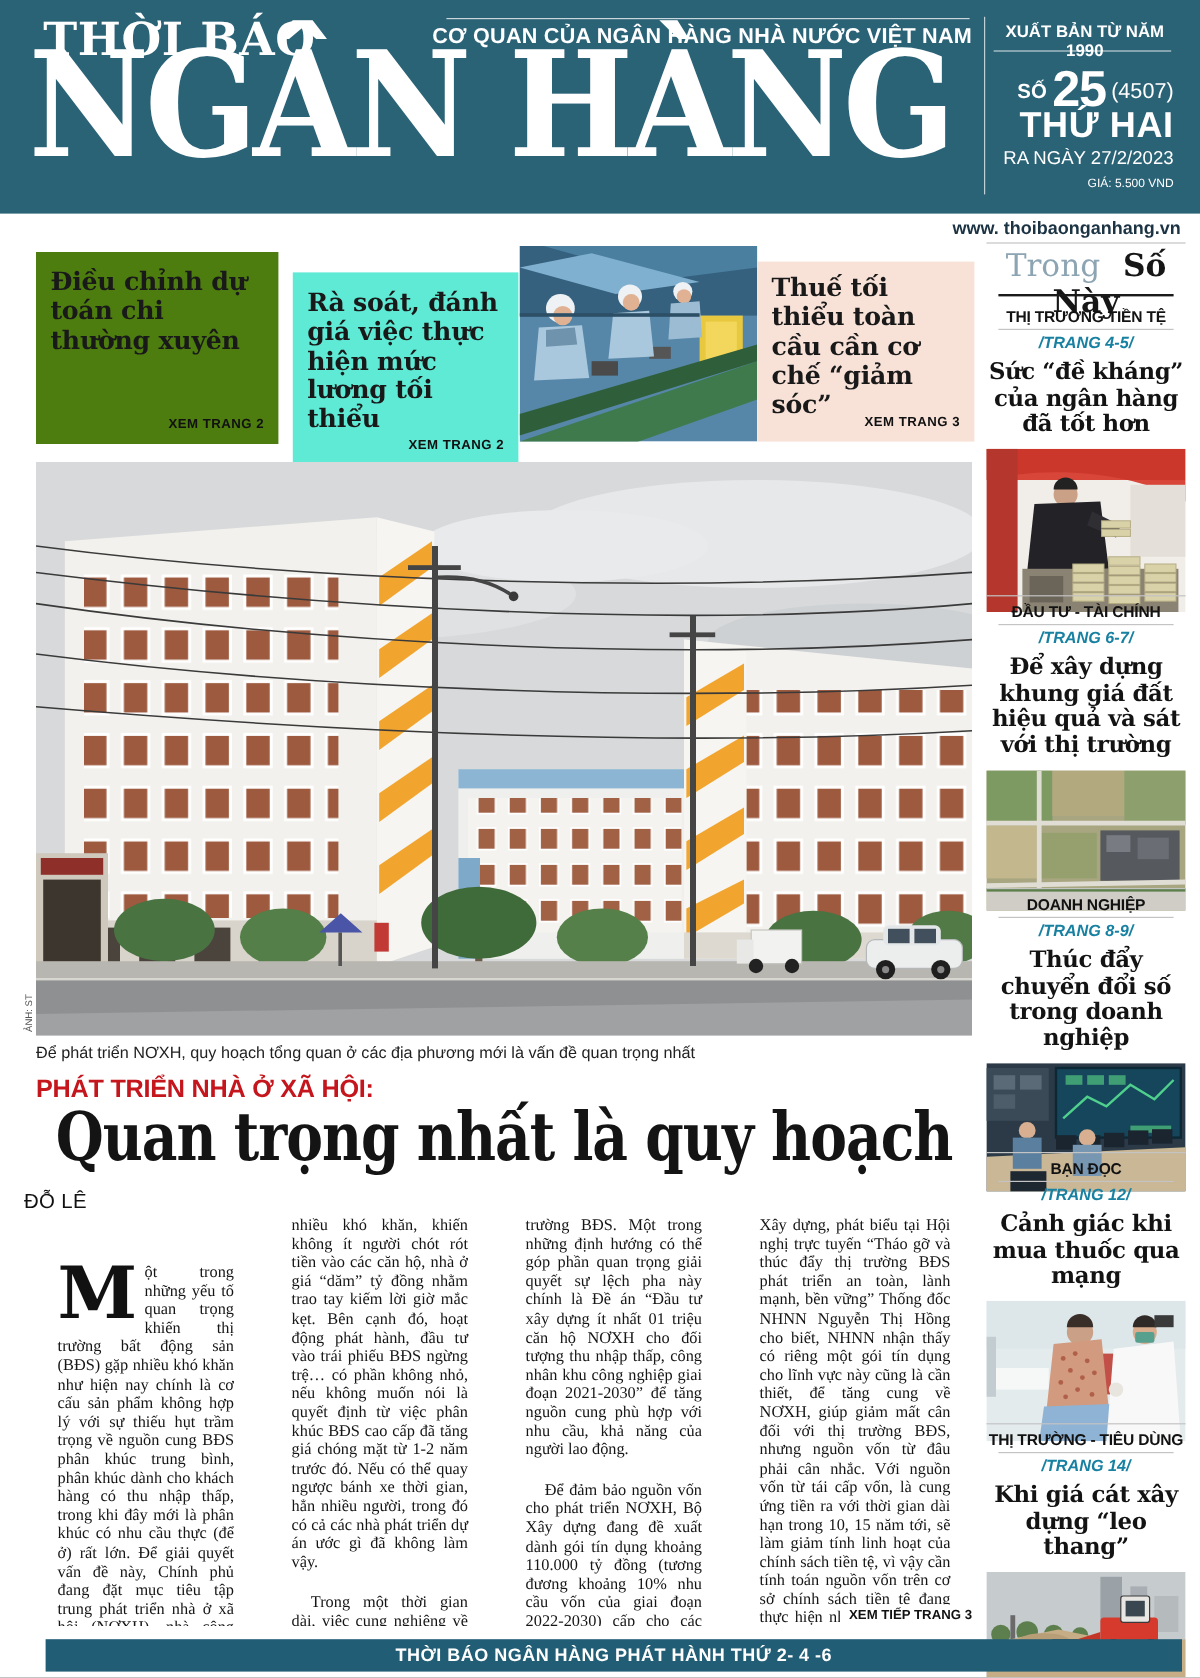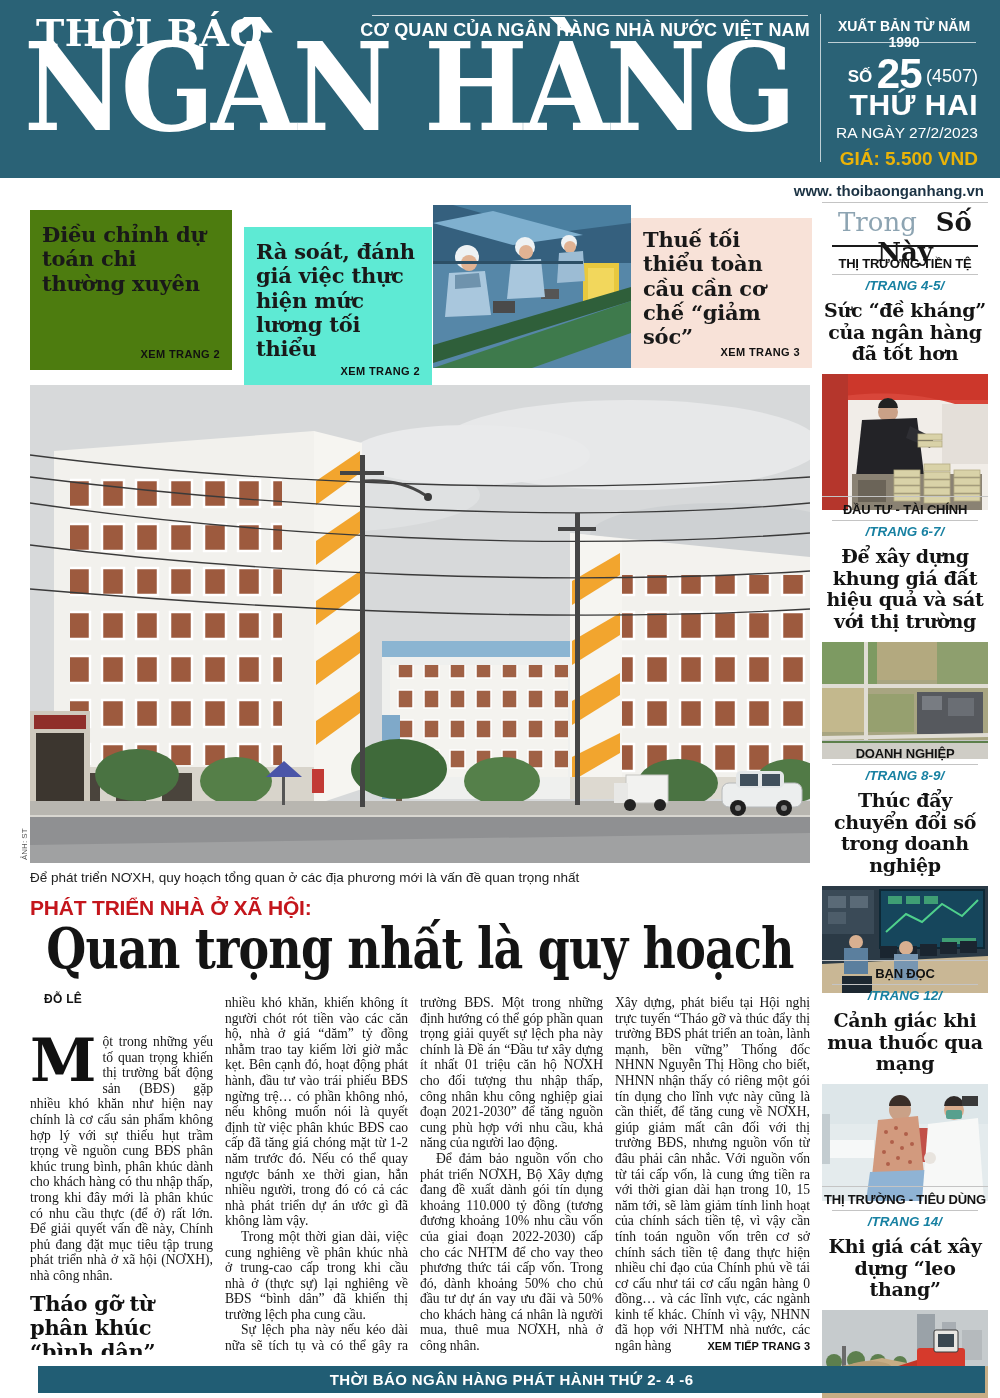--- a/index.html
+++ b/index.html
@@ -13,21 +13,21 @@
   .m-tagline{position:absolute;left:330px;top:20px;width:480px;text-align:right;color:#fff;font-family:"Liberation Sans",sans-serif;font-weight:bold;font-size:18px;letter-spacing:.2px;}
   .m-vline{position:absolute;left:820px;top:14px;width:1px;height:148px;background:rgba(255,255,255,.7);}
   .m-since{position:absolute;left:826px;top:18px;width:156px;text-align:center;color:#fff;font-family:"Liberation Sans",sans-serif;font-weight:bold;font-size:14px;}
   .m-hline{position:absolute;left:828px;top:42px;width:148px;height:1px;background:rgba(255,255,255,.7);}
   .m-issue{position:absolute;right:22px;top:50px;color:#fff;text-align:right;font-family:"Liberation Sans",sans-serif;white-space:nowrap;}
   .m-issue .so{font-size:17px;font-weight:bold;vertical-align:6px;}
   .m-issue .num{font-size:42px;font-weight:bold;letter-spacing:-1px;}
   .m-issue .sub{font-size:18px;vertical-align:6px;}
   .m-day{position:absolute;right:22px;top:88px;color:#fff;font-family:"Liberation Sans",sans-serif;font-weight:bold;font-size:30px;letter-spacing:.5px;}
   .m-date{position:absolute;right:22px;top:124px;color:#fff;font-family:"Liberation Sans",sans-serif;font-size:15.5px;}
-  .m-price{position:absolute;right:22px;top:148px;color:#eab308;font-family:"Liberation Sans",sans-serif;font-weight:bold;font-size:19px;}
+  .m-price{position:absolute;right:22px;top:148px;color:#ffffff;font-family:"Liberation Sans",sans-serif;font-weight:normal;font-size:10px;}
   .m-web{position:absolute;right:16px;top:182px;color:#1c3344;font-family:"Liberation Sans",sans-serif;font-weight:bold;font-size:15px;}
 
   
   .teaser{position:absolute;}
   .teaser .title{font-family:"DejaVu Serif",serif;font-weight:bold;font-size:21px;line-height:1.16;color:#191919;letter-spacing:-.2px;padding:13px 12px 0 12px;}
   .teaser .link{position:absolute;right:12px;bottom:10px;font-family:"Liberation Sans",sans-serif;font-weight:bold;font-size:11px;letter-spacing:.4px;color:#111;}
   .teaser1{left:30px;top:210px;width:202px;height:160px;background:#4d7c0f;}
   .teaser2{left:244px;top:227px;width:188px;height:160px;background:#5eead4;}
   .teaser3{left:631px;top:218px;width:181px;height:150px;background:#f8e2d8;}
   .teaser3 .title{padding:10px 12px 0 12px;}
@@ -49,23 +49,23 @@
   .sb-photo{margin-top:9px;}
   .sb-photo svg{display:block;width:100%;}
 
   
   .main-photo{position:absolute;left:30px;top:385px;width:780px;height:478px;}
   .main-photo svg{display:block;width:100%;height:100%;}
   .photo-credit{position:absolute;left:20px;top:860px;font-family:"Liberation Sans",sans-serif;font-size:8px;color:#555;transform:rotate(-90deg);transform-origin:left top;white-space:nowrap;}
   .caption{position:absolute;left:30px;top:870px;width:770px;font-family:"Liberation Sans",sans-serif;font-size:13.5px;color:#222;}
   .kicker{position:absolute;left:30px;top:896px;width:780px;font-family:"Liberation Sans",sans-serif;font-weight:bold;font-size:21px;color:#c4161c;letter-spacing:-.2px;}
   .headline{position:absolute;left:-60px;top:915px;width:960px;text-align:center;font-family:"DejaVu Serif",serif;font-weight:bold;font-size:56px;color:#141414;letter-spacing:-1px;transform:scaleX(.82);transform-origin:center top;white-space:nowrap;}
-  .byline{position:absolute;left:44px;top:992px;font-family:"Liberation Sans",sans-serif;font-weight:bold;font-size:12px;color:#111;letter-spacing:.3px;}
+  .byline{position:absolute;left:20px;top:992px;font-family:"Liberation Sans",sans-serif;font-weight:normal;font-size:17px;color:#111;letter-spacing:.3px;}
   .col{position:absolute;top:995px;height:360px;overflow:hidden;font-family:"Liberation Serif",serif;font-size:13.6px;line-height:15.6px;text-align:justify;color:#151515;}
-  .col p{margin:0;}
+  .col p{margin:18px;}
   .col p.ind{text-indent:16px;}
   .col1{left:30px;width:183px;top:1034px;height:321px;}
   .col2{left:225px;width:183px;}
   .col3{left:420px;width:183px;}
   .col4{left:615px;width:195px;}
   .dropcap{float:left;font-family:"DejaVu Serif",serif;font-weight:bold;font-size:60px;line-height:46px;margin:3px 6px 0 0;color:#111;}
   .subhead{font-family:"DejaVu Serif",serif;font-weight:bold;font-size:21px;line-height:1.15;margin:8px 0 4px 0;text-align:left;letter-spacing:-.3px;color:#111;}
   .continue{position:absolute;right:0;bottom:0;background:#fff;padding:2px 0 0 8px;font-family:"Liberation Sans",sans-serif;font-weight:bold;font-size:11px;color:#111;}
 
   

